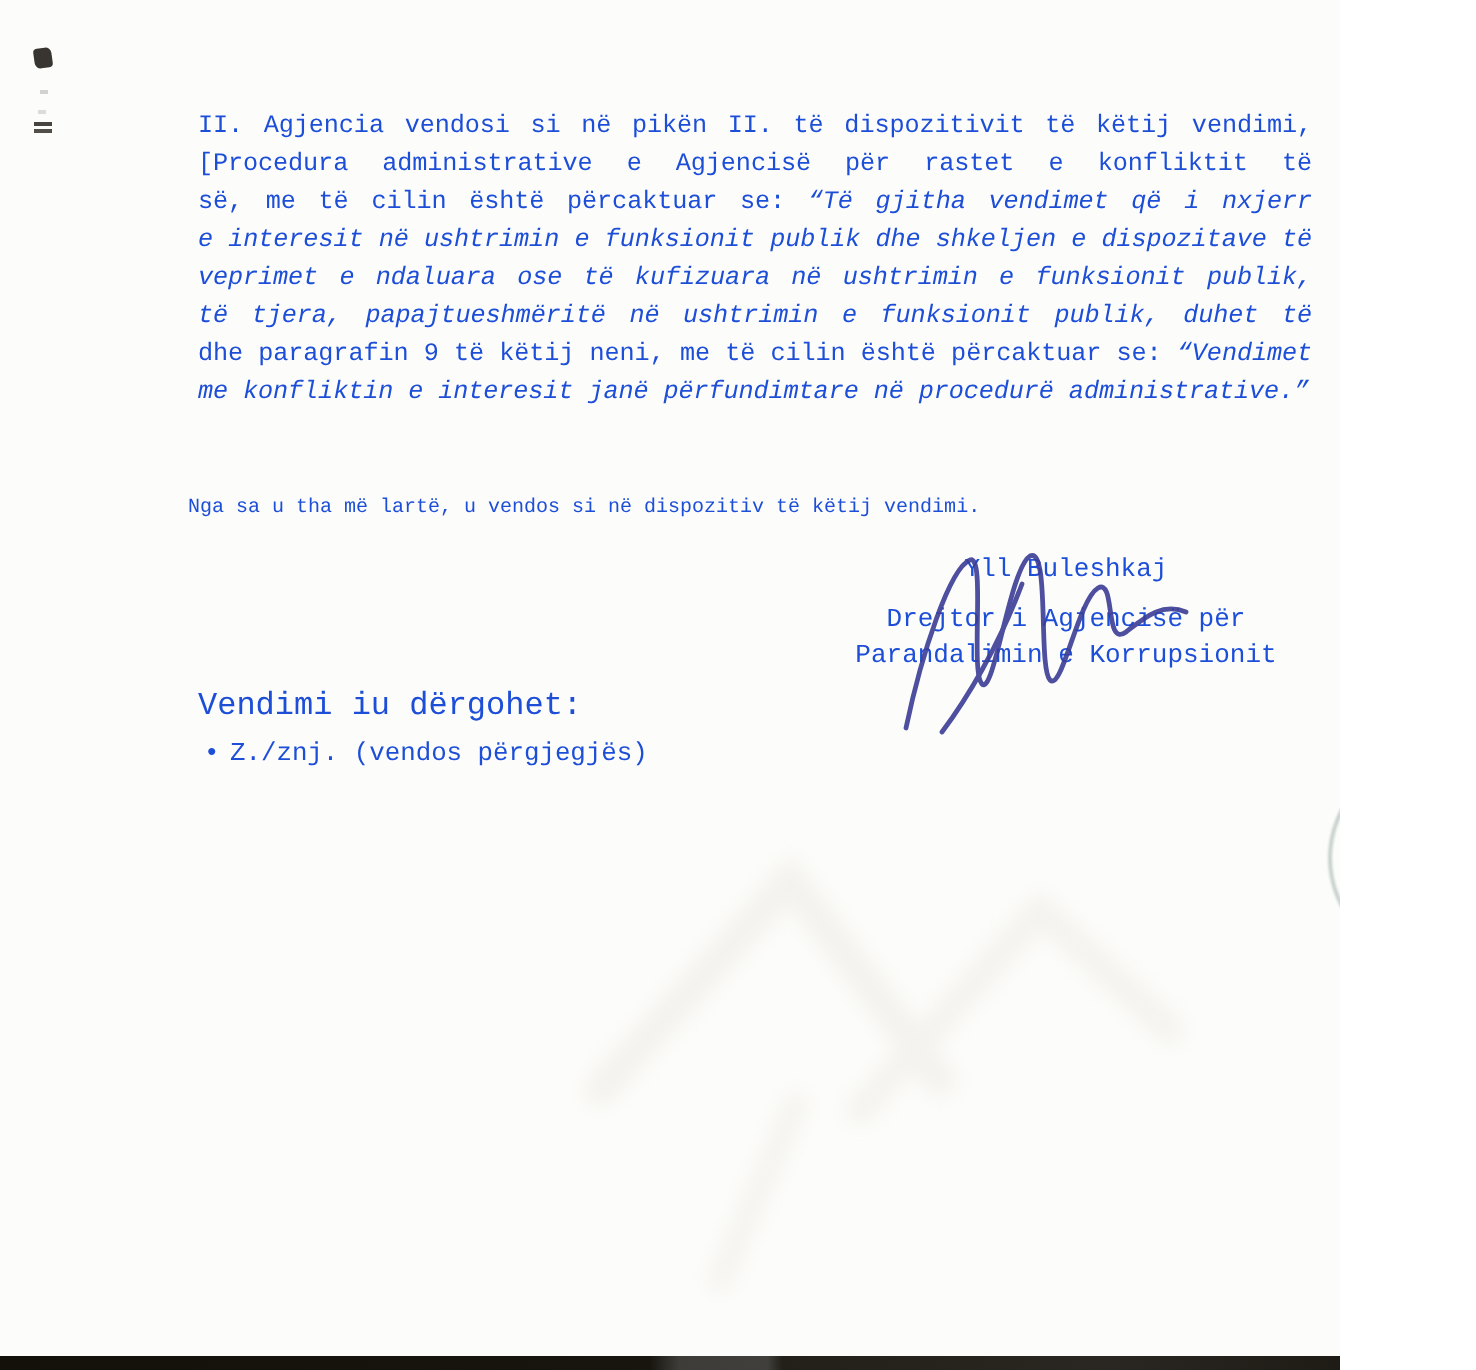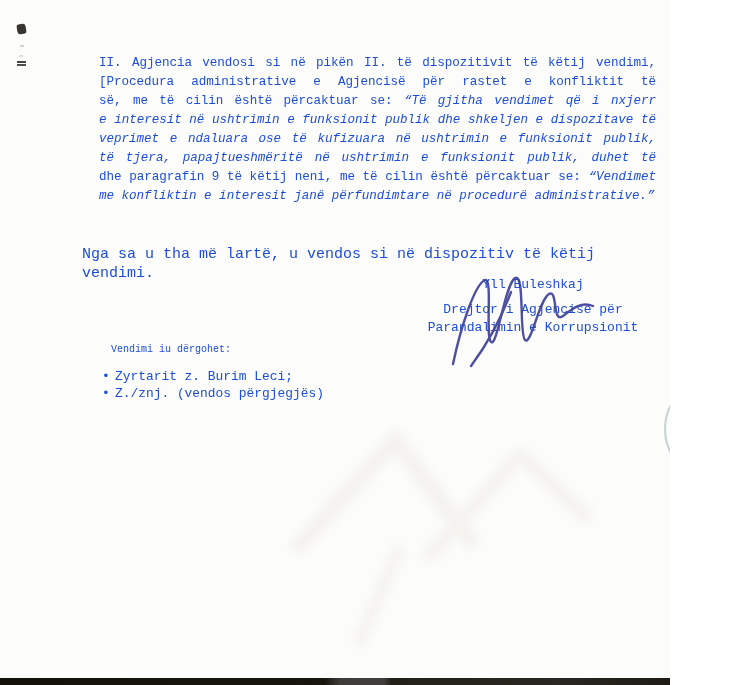--- a/index.html
+++ b/index.html
@@ -32,24 +32,24 @@
   }
   .legal-paragraph .line.j {
     white-space: normal;
     text-align: justify;
     text-align-last: justify;
     overflow: hidden;
   }
   .it { font-style: italic; }
   .closing-line {
     position: absolute;
-    left: 82px;
+    left: 94px;
     top: 245px;
     width: 557px;
-    font-size: 15px;
+    font-size: 10px;
     line-height: 19px;
   }
   
   .sig-block {
     position: absolute;
     left: 403px;
     top: 276px;
     width: 260px;
     text-align: center;
     font-size: 13px;
@@ -62,22 +62,21 @@
     top: 266px;
     width: 190px;
     height: 105px;
     pointer-events: none;
   }
   
   .dist-heading {
     position: absolute;
     left: 99px;
     top: 344px;
-    font-size: 10px;
-    margin-left: 12px;
+    font-size: 16px;
   }
   .dist-list {
     position: absolute;
     left: 99px;
     top: 368px;
     margin: 0;
     padding: 0;
     list-style: none;
     font-size: 12.9px;
   }
@@ -176,21 +175,20 @@
 
   <svg class="signature-svg" viewBox="0 0 190 105">
     <g stroke="#3c3e96" stroke-width="2.4" fill="none" stroke-linecap="round" opacity="0.9">
       <path d="M 28,98 C 36,60 50,18 60,14 C 68,11 60,70 66,76 C 72,82 80,18 90,12 C 100,7 94,68 100,74 C 106,80 114,34 124,28 C 133,23 127,58 138,50 C 147,43 156,35 168,40"></path>
       <path d="M 86,26 C 74,58 58,84 46,100"></path>
     </g>
   </svg>
 
   <div class="dist-heading">Vendimi iu dërgohet:</div>
   <ul class="dist-list">
-      <li>Zyrtarit z. Burim Leci;</li>
       <li>Z./znj. (vendos përgjegjës)</li>
     </ul>
 
   <svg class="stamp-svg" viewBox="0 0 88 130">
     <g stroke="#9fb0ab" fill="none">
       <circle cx="66" cy="64" r="51" stroke-width="2"></circle>
       <circle cx="66" cy="64" r="36" stroke-width="1.4"></circle>
       <g stroke="#8fa49d" stroke-width="1.6">
         <path d="M 40,30 l 4,-3 M 32,40 l 4,-2 M 26,52 l 4,-1 M 24,64 l 4,0 M 26,76 l 4,1 M 32,88 l 4,2 M 40,98 l 4,3"></path>
         <path d="M 56,44 l 0,8 M 62,42 l 0,10 M 68,44 l 0,8 M 56,62 l 0,10 M 62,62 l 0,10 M 68,62 l 0,10 M 56,82 l 0,8 M 63,82 l 0,8"></path>

